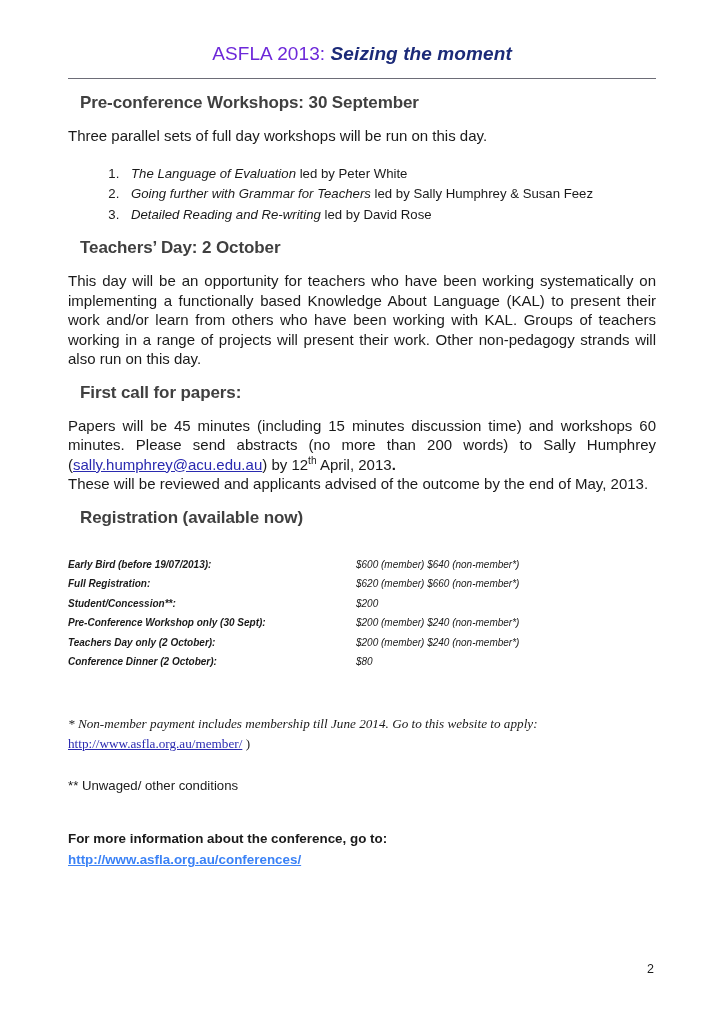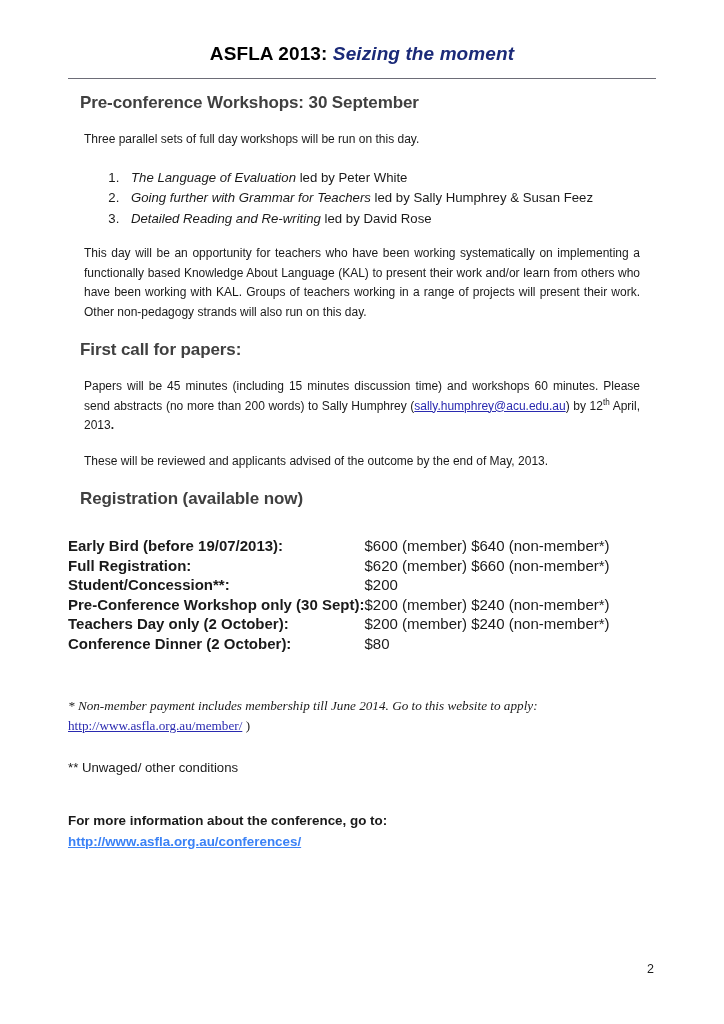--- a/index.html
+++ b/index.html
@@ -31,22 +31,22 @@
     padding-top: 42px;
     text-align: center;
   }
   .doc-title {
     font-size: 19px;
     line-height: 24px;
     letter-spacing: 0.1px;
     white-space: nowrap;
   }
   .title-red {
-    color: #000000;
-    font-weight: bold;
+    color: #6d28d9;
+    font-weight: normal;
     margin-top: 20px;
   }
   .title-blue {
     color: #1b2a78;
     font-style: italic;
     font-weight: bold;
   }
   .header-rule {
     margin-top: 12px;
     border: 0;
@@ -63,23 +63,23 @@
     margin: 12px;
     letter-spacing: -0.1px;
   }
 
   .sec-preconf { margin-top: 58px; }
   .sec-teachers { margin-top: 46px; }
   .sec-papers { margin-top: 46px; }
   .sec-registration { margin-top: 44px; }
 
   p.body-text {
-    font-size: 12px;
+    font-size: 15px;
     line-height: 19.5px;
-    margin: 16px;
+    margin: 0;
     color: #1a1a1a;
   }
 
   .intro-line { margin-top: 22px; }
 
   .justified {
     text-align: justify;
     text-align-last: left;
     margin-top: 8px;
   }
@@ -109,23 +109,24 @@
     vertical-align: super;
     line-height: 0;
   }
 
   .bold { font-weight: bold; }
 
   
   table.reg-table {
     margin-top: 26px;
     border-collapse: collapse;
-    font-size: 15px;
+    font-size: 10px;
     line-height: 19.6px;
     width: 100%;
+    font-style: italic;
   }
   table.reg-table td {
     padding: 0;
     vertical-align: top;
     white-space: nowrap;
   }
   td.reg-label {
     font-weight: bold;
     width: 288px;
     padding-right: 6px;
@@ -192,20 +193,21 @@
       <span class="wk-title">The Language of Evaluation</span><span> led by Peter White</span>
     </li>
     <li>
       <span class="wk-title">Going further with Grammar for Teachers</span><span> led by Sally Humphrey &amp; Susan Feez</span>
     </li>
     <li>
       <span class="wk-title">Detailed Reading and Re-writing</span><span>  led by David Rose</span>
     </li>
   </ol>
 
+  <h2 class="section-heading sec-teachers">Teachers’ Day: 2 October</h2>
 
   <p class="body-text justified">This day will be an opportunity for teachers who have been working systematically on implementing a functionally based Knowledge About Language (KAL) to present their work and/or learn from others who have been working with KAL. Groups of teachers working in a range of projects will present their work. Other non-pedagogy strands will also run on this day.</p>
 
   <h2 class="section-heading sec-papers">First call for papers:</h2>
 
   <p class="body-text justified"><span>Papers will be 45 minutes (including 15 minutes discussion time) and workshops 60 minutes. Please send abstracts (no more than 200 words) to Sally Humphrey (</span><span class="doc-link">sally.humphrey@acu.edu.au</span><span>) by 12</span><sup class="ordinal">th</sup><span> April, 2013</span><span class="bold">.</span></p>
 
   <p class="body-text">These will be reviewed and applicants advised of the outcome by the end of May, 2013.</p>
 
   <h2 class="section-heading sec-registration">Registration (available now)</h2>

